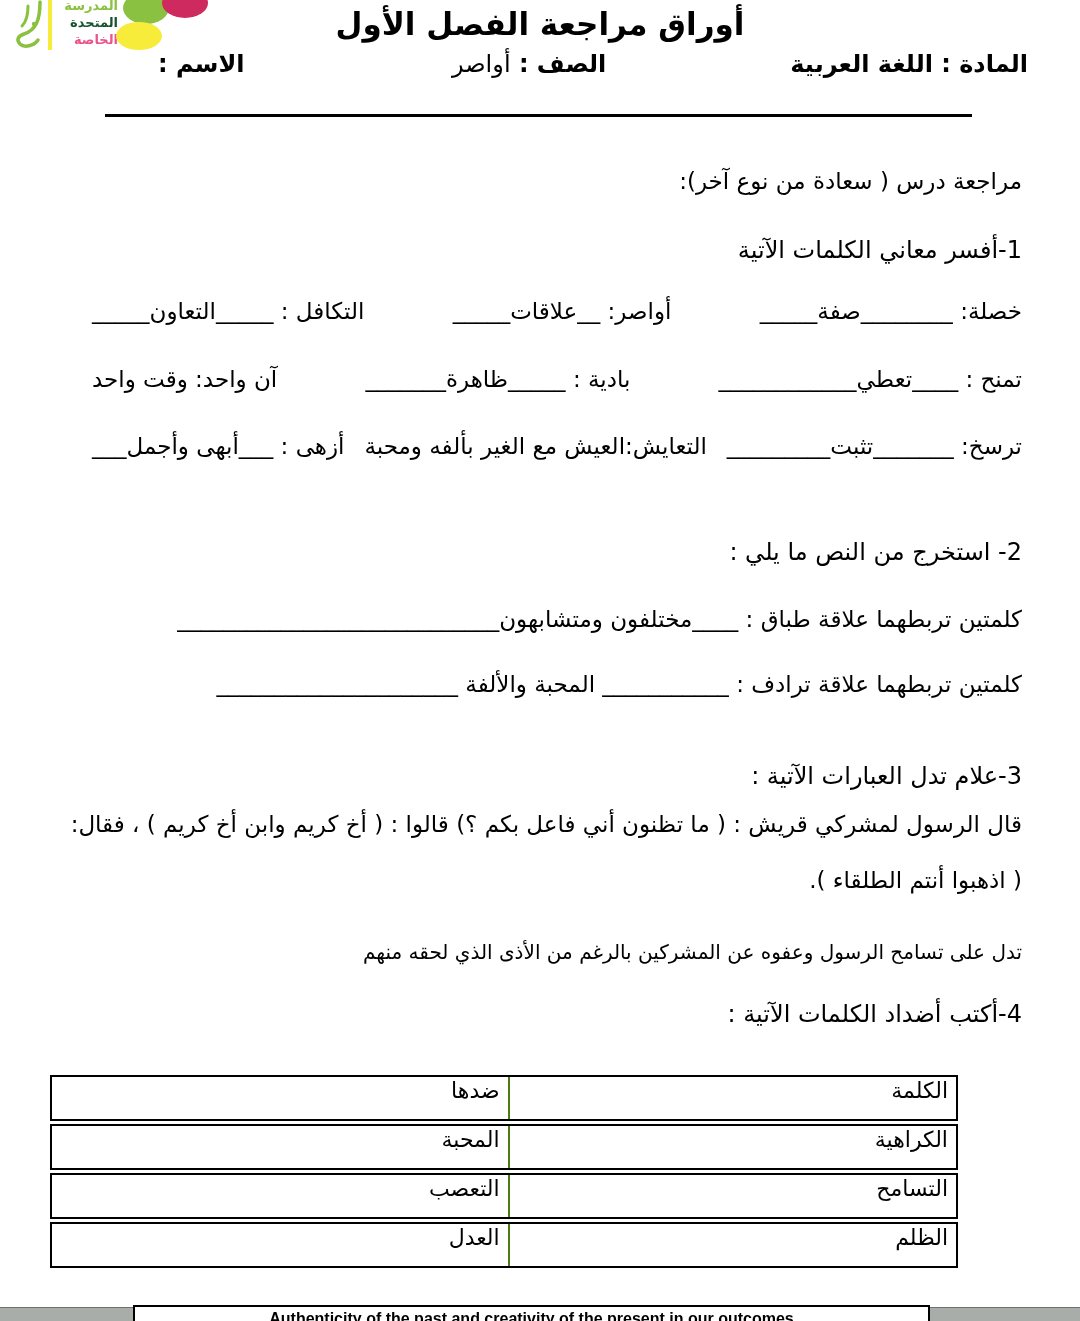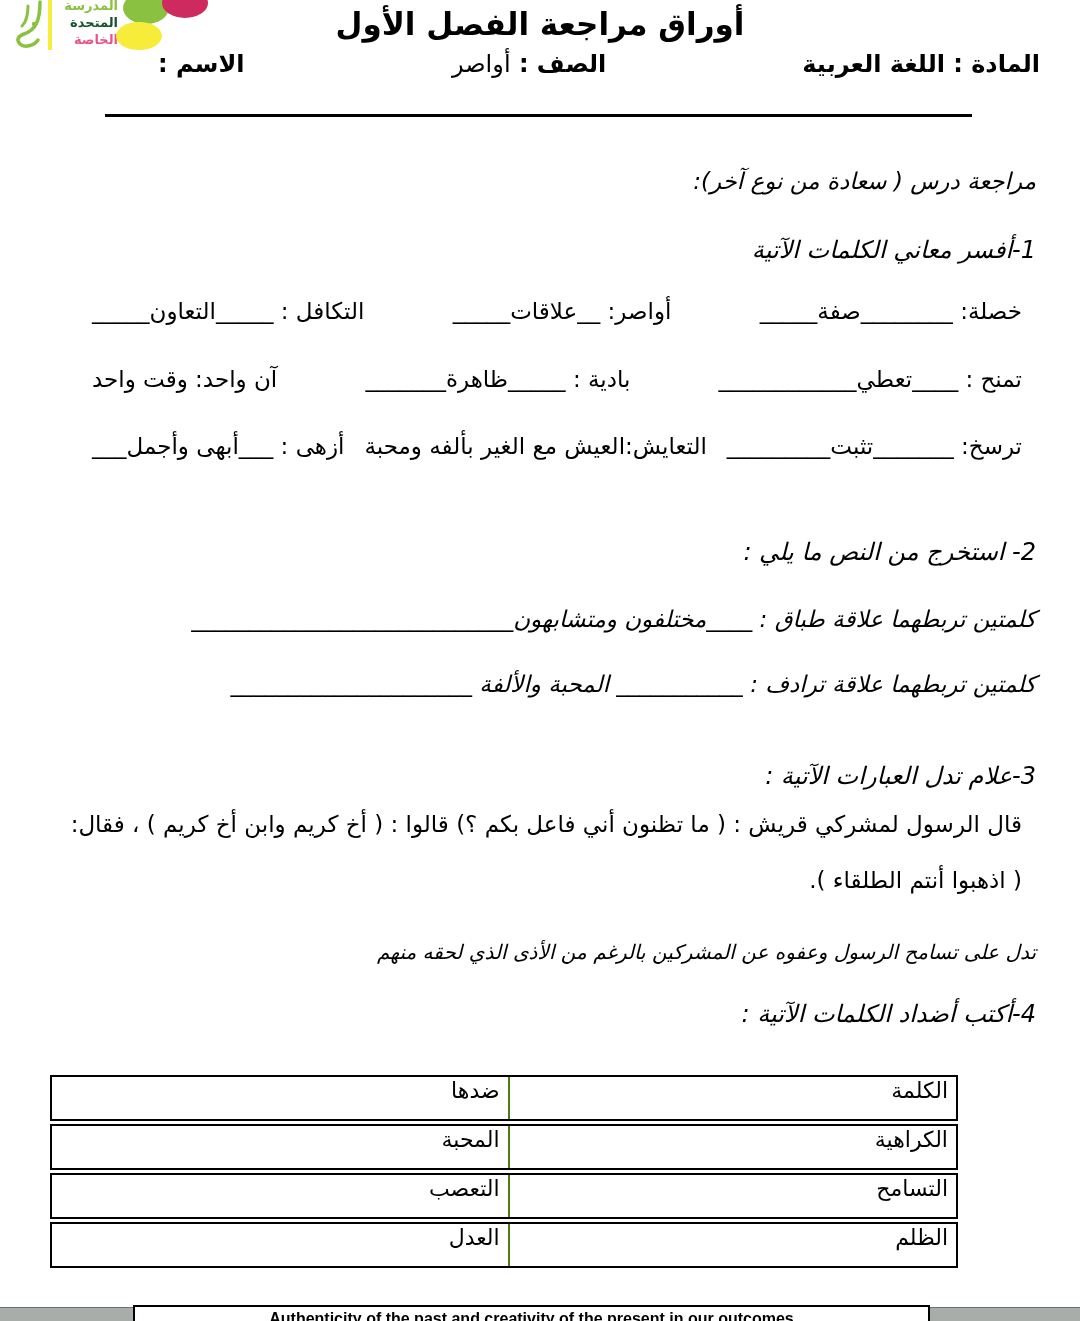--- a/index.html
+++ b/index.html
@@ -16,28 +16,28 @@
     font-size:13px;font-weight:bold;line-height:17px;direction:rtl;}
   .logo-l1{color:#8bc140;} .logo-l2{color:#14532d;} .logo-l3{color:#e9548b;}
   .ellipse{position:absolute;border-radius:50%;}
   .el-green{left:113px;top:-8px;width:46px;height:32px;background:#8bc140;}
   .el-crimson{left:152px;top:-12px;width:46px;height:30px;background:#cf2a5f;}
   .el-yellow{left:106px;top:22px;width:46px;height:28px;background:#f7ec3a;}
   
   .title{position:absolute;top:6px;left:0;width:100%;text-align:center;
     font-size:31px;font-weight:bold;}
   .hdr{position:absolute;top:50px;font-size:24px;font-weight:bold;white-space:nowrap;}
-  .hdr-subject{right:40px;}
+  .hdr-subject{right:52px;}
   .hdr-grade{left:452px;}
   .hdr-grade .val{font-weight:normal;}
   .hdr-name{left:158px;}
   .name-line{position:absolute;top:114px;left:105px;width:867px;height:0;
     border-top:3px solid #000;}
   
-  .line{position:absolute;right:44px;font-size:23px;white-space:nowrap;font-style:italic;}
+  .line{position:absolute;right:58px;font-size:23px;white-space:nowrap;}
   .review-title{top:168px;}
   .q-heading{font-size:24px;}
   .q1-heading{top:236px;}
   .vocab-row{position:absolute;right:58px;left:92px;display:flex;
     justify-content:space-between;font-size:23px;white-space:nowrap;}
   .vr1{top:298px;} .vr2{top:366px;} .vr3{top:433px;}
   .q2-heading{top:538px;}
   .q2-l1{top:606px;} .q2-l2{top:671px;margin-left:43px;}
   .q3-heading{top:762px;}
   .q3-quote{position:absolute;right:58px;left:56px;top:796px;font-size:23px;

